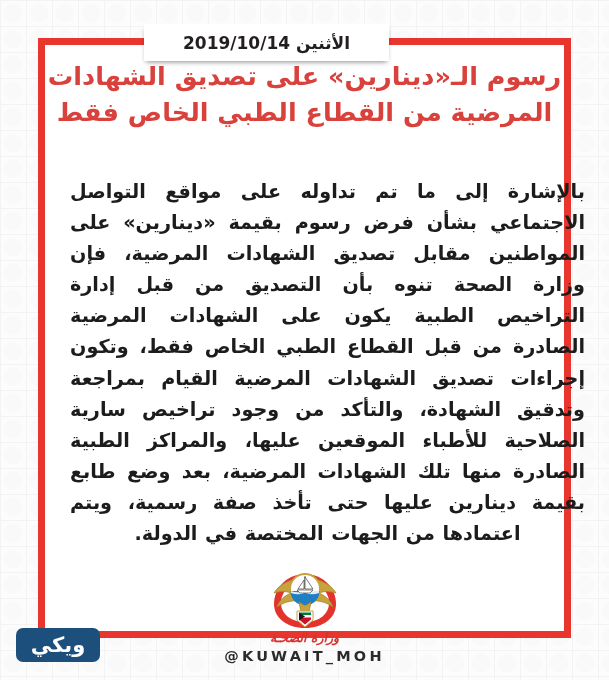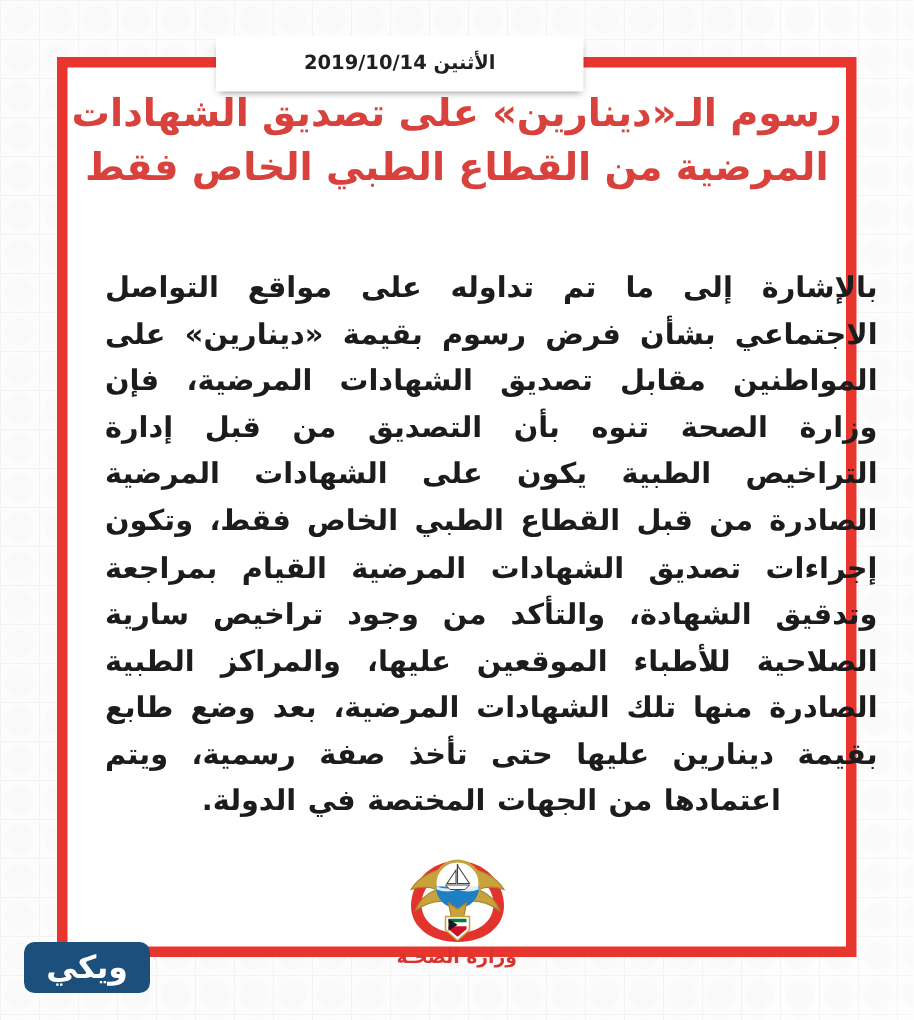--- a/index.html
+++ b/index.html
@@ -57,21 +57,21 @@
     width: 245px;
     height: 37px;
     background: #ffffff;
     z-index: 5;
     display: flex;
     align-items: center;
     justify-content: center;
     box-shadow: 0 3px 5px -2px rgba(0,0,0,0.45);
   }
   .date-ribbon .date-text {
-    font-size: 13px;
+    font-size: 17px;
     font-weight: bold;
     color: #231f20;
     letter-spacing: 0px;
     direction: rtl;
     white-space: nowrap;
   }
 
   
   .headline {
     position: absolute;
@@ -129,20 +129,21 @@
     z-index: 6;
   }
   .ministry-name {
     display: block;
     direction: rtl;
     color: #d8332e;
     font-weight: bold;
     font-size: 12.5px;
     letter-spacing: 0.3px;
     line-height: 1.25;
+    font-style: italic;
   }
   .handle {
     display: block;
     color: #2b2b2b;
     font-weight: bold;
     font-size: 14.5px;
     letter-spacing: 3.2px;
     direction: ltr;
     line-height: 1.3;
     margin-top: 1px;
@@ -209,17 +210,18 @@
     <path d="M29 49 L45 49 L45 58 L37 65 L29 58 Z" fill="#ffffff" stroke="#c8a23c" stroke-width="1"></path>
     <path d="M31 50.5 L43 50.5 L43 53 L31 53 Z" fill="#007a3d"></path>
     <path d="M31 53 L43 53 L43 55.5 L31 55.5 Z" fill="#ffffff"></path>
     <path d="M31 55.5 L43 55.5 L43 57.5 L37 62.5 L31 57.5 Z" fill="#ce1126"></path>
     <path d="M31 50.5 L37 54.5 L31 58.5 Z" fill="#1a1a1a"></path>
   </svg>
 </div>
 
 <div class="footer-caption">
   <span class="ministry-name">وزارة الصحـة</span>
+  <span class="handle">@KUWAIT_MOH</span>
 </div>
 
 <div class="wiki-badge">
   <span class="wiki-text">ويكي</span>
 </div>
 
 </body></html>

